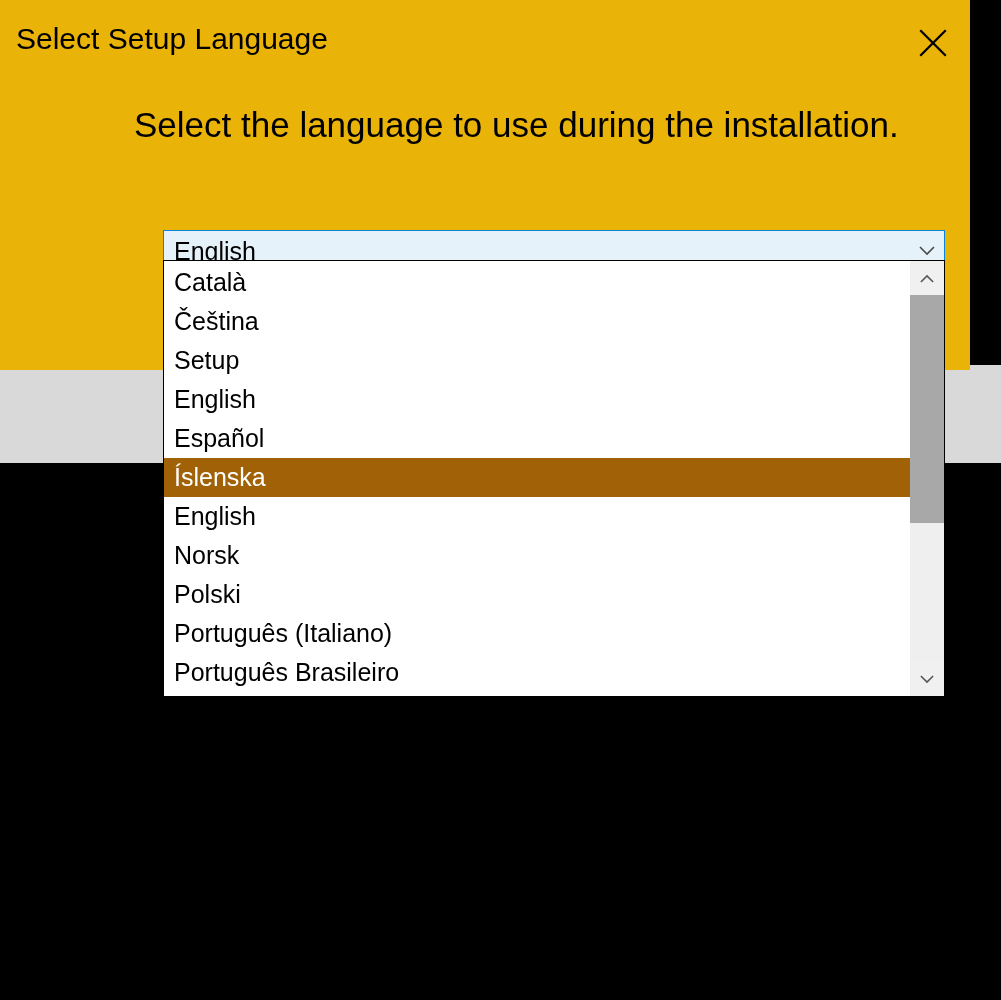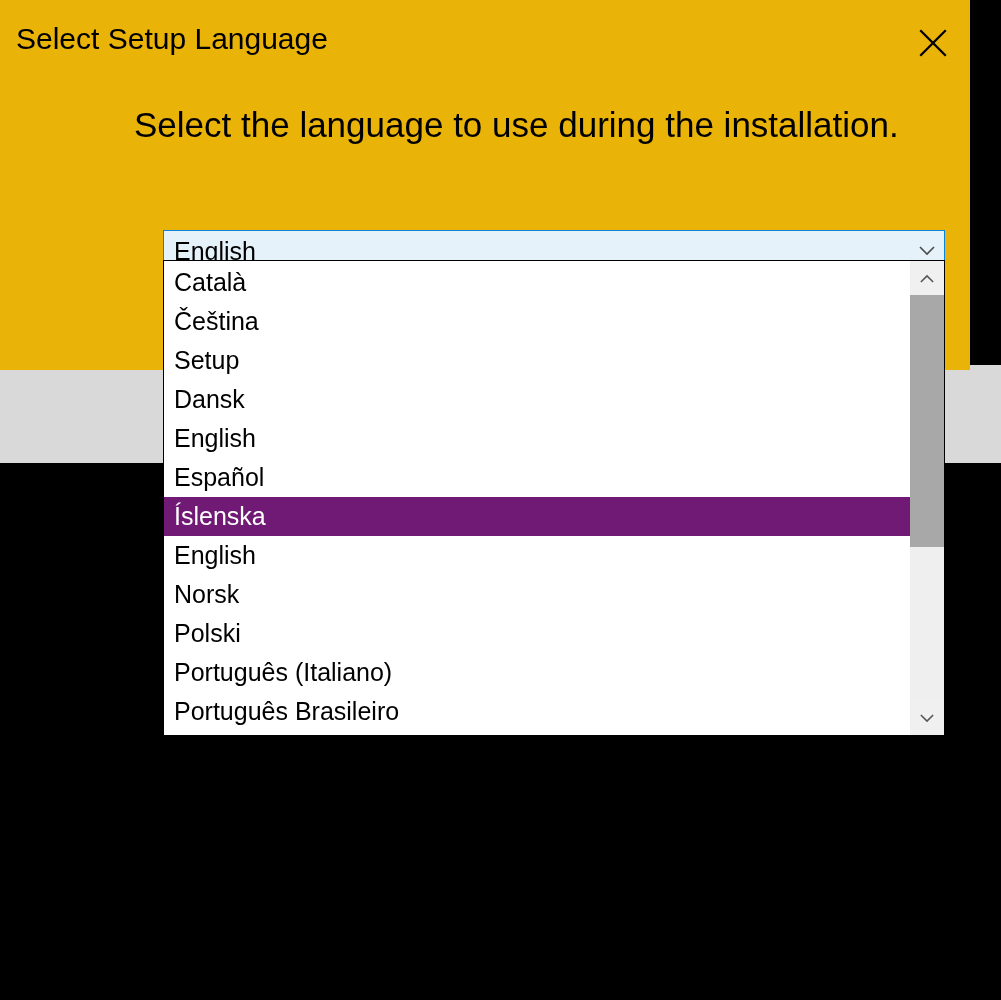--- a/index.html
+++ b/index.html
@@ -103,21 +103,21 @@
   }
   .item {
     padding: 0px 10px 1px 10px;
     font-size: 25px;
     line-height: 38px;
     color: #000;
     cursor: pointer;
     white-space: nowrap;
   }
   .item.highlight {
-    background: #701a75;
+    background: #a16207;
     color: #fff;
   }
 
   .scroll-col {
     width: 34px;
     background: #e9e9e9;
     position: relative;
     display: flex;
     flex-direction: column;
   }
@@ -172,21 +172,20 @@
     </div>
   </div>
 </div>
 
 <div class="dropdown">
   <div class="list-wrap">
     <div class="list" id="lang-list">
         <div class="item">Català</div>
         <div class="item">Čeština</div>
         <div class="item">Setup</div>
-        <div class="item">Dansk</div>
         <div class="item">English</div>
         <div class="item">Español</div>
         <div class="item highlight">Íslenska</div>
         <div class="item">English</div>
         <div class="item">Norsk</div>
         <div class="item">Polski</div>
         <div class="item">Português (Italiano)</div>
         <div class="item">Português Brasileiro</div>
       </div>
     <div class="scroll-col">

